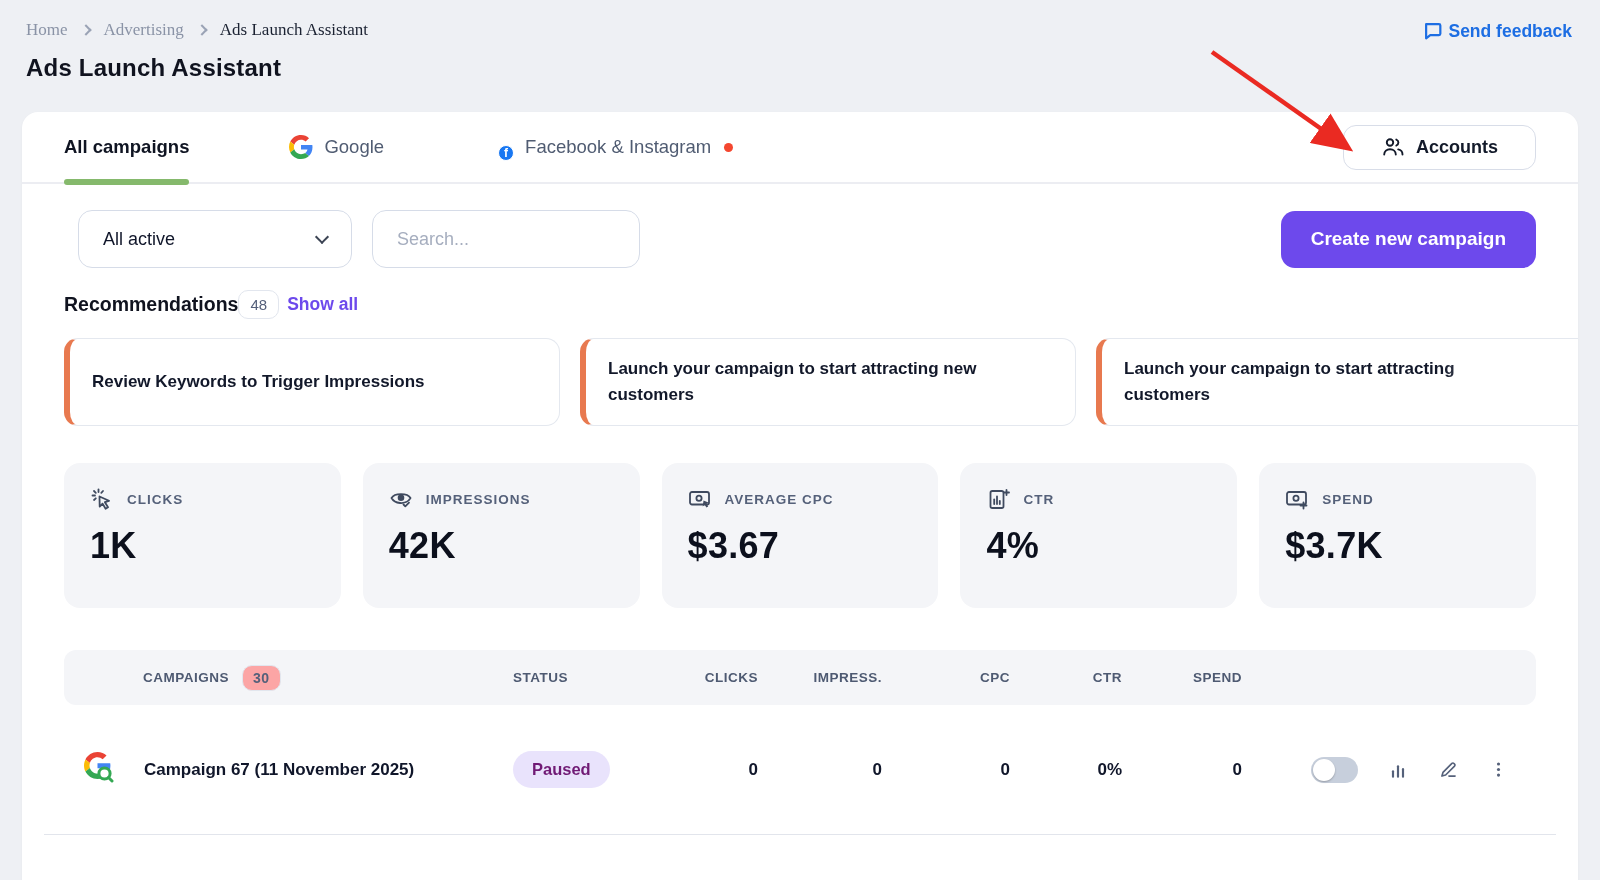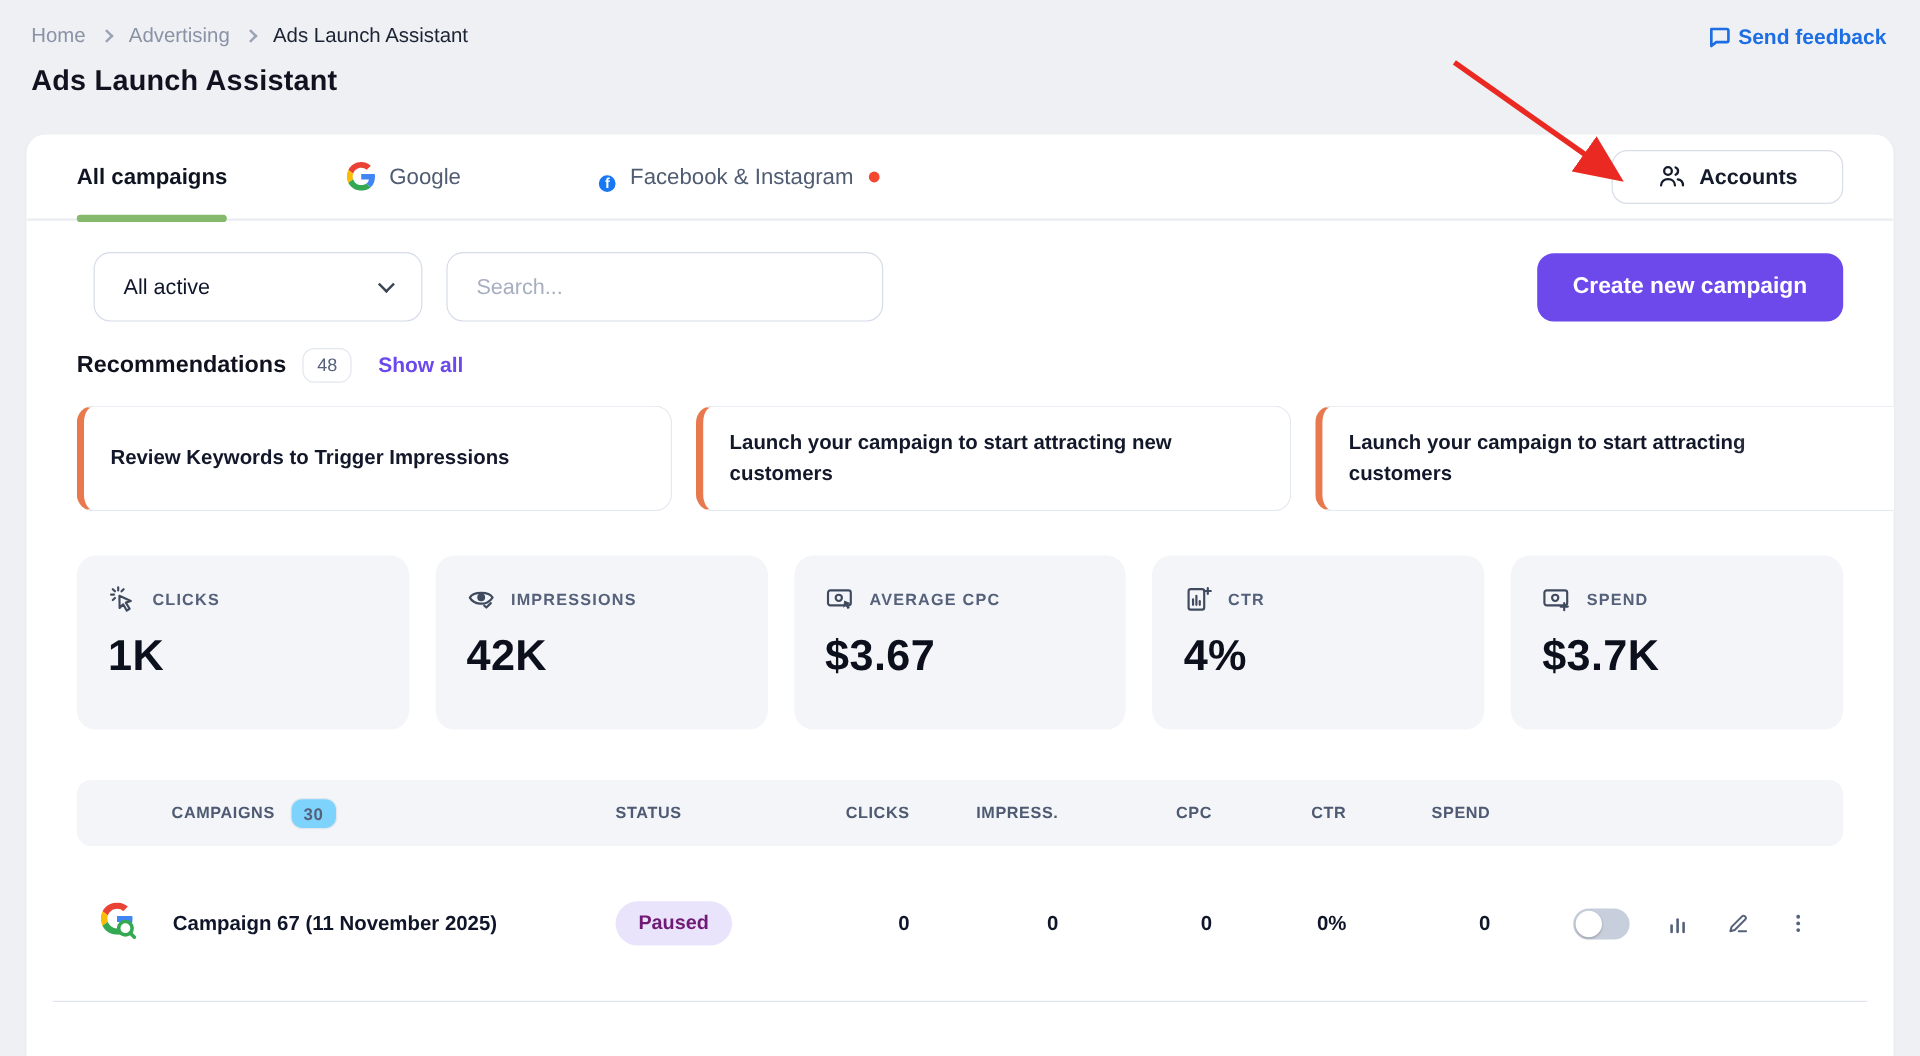--- a/index.html
+++ b/index.html
@@ -6,21 +6,21 @@
   html,body { width:1600px; height:880px; overflow:hidden; }
   body {
     font-family:"Liberation Sans", sans-serif;
     background:#eef0f4;
     color:#141a2b;
     position:relative;
   }
   
   .top-header { padding:20px 28px 0 26px; display:flex; justify-content:space-between; align-items:flex-start; }
   .breadcrumb { display:flex; align-items:center; gap:14px; font-size:17px; color:#8a93a6; }
-  .breadcrumb .crumb { cursor:pointer; }
+  .breadcrumb .crumb { cursor:pointer;font-family:Liberation Serif, serif; }
   .breadcrumb .crumb.current { color:#1b2232; }
   .chev { width:8px; height:8px; border-right:2px solid #9aa3b5; border-bottom:2px solid #9aa3b5; transform:rotate(-45deg); display:inline-block; }
   .feedback { display:flex; align-items:center; gap:4px; color:#1d6ee3; font-size:17.5px; font-weight:700; cursor:pointer; }
   .page-title { padding:12px 0 0 26px; font-size:24px; font-weight:700; letter-spacing:.2px; color:#10131f; }
 
   
   .main-card {
     position:absolute; left:22px; right:22px; top:112px; bottom:0;
     background:#fff; border-radius:16px 16px 0 0;
     box-shadow:0 1px 3px rgba(20,26,43,.04);
@@ -40,28 +40,28 @@
   .fb-badge { position:absolute; right:0; bottom:0; width:16px; height:16px; border-radius:50%; background:#1877f2;
      color:#fff; font-size:12px; font-weight:700; display:flex; align-items:center; justify-content:center; border:1.5px solid #fff; }
   .accounts-btn { margin-left:auto; display:flex; align-items:center; gap:11px; height:45px; padding:0 37px;
      background:#fff; border:1px solid #d8dde8; border-radius:13px; font-size:18px; font-weight:700; color:#131a2a; cursor:pointer; }
 
   
   .filters { display:flex; align-items:center; padding:26px 42px 0 56px; }
   .dropdown { width:274px; height:58px; border:1px solid #d6dce8; border-radius:14px; display:flex; align-items:center;
      justify-content:space-between; padding:0 24px; font-size:18px; color:#10162a; cursor:pointer; background:#fff; }
   .dd-chev { width:10px; height:10px; border-right:2.2px solid #3c4454; border-bottom:2.2px solid #3c4454; transform:rotate(45deg); margin-top:-5px; }
-  .search-box { width:364px; height:58px; margin-left:20px; border:1px solid #d6dce8; border-radius:14px; background:#fff; display:flex; align-items:center; }
+  .search-box { width:268px; height:58px; margin-left:20px; border:1px solid #d6dce8; border-radius:14px; background:#fff; display:flex; align-items:center; }
   .search-box input { border:none; outline:none; width:100%; padding:0 24px; font-size:18px; font-family:"Liberation Sans",sans-serif; color:#10162a; background:transparent; }
   .search-box input::placeholder { color:#a6aebf; }
   .create-btn { margin-left:auto; height:57px; padding:0 30px; border:none; border-radius:14px; background:#6d49ec;
      color:#fff; font-size:19px; font-weight:700; cursor:pointer; font-family:"Liberation Sans",sans-serif; }
 
   
-  .rec-header { display:flex; align-items:center; gap:14px; padding:22px 42px 0 42px; }
+  .rec-header { display:flex; align-items:center; padding:22px 42px 0 42px; }
   .rec-title { font-size:19.5px; font-weight:700; color:#10131f; }
   .count-badge { border:1px solid #e2e6ee; border-radius:10px; padding:5px 11px; font-size:15px; color:#55607a; background:#fff; }
   .show-all { color:#6d49ec; font-size:17.5px; font-weight:700; margin-left:8px; cursor:pointer; }
   .rec-cards { display:flex; gap:20px; padding:19px 0 0 42px; width:1600px; }
   .rec-card { flex:0 0 496px; height:88px; background:#fff; border:1px solid #e4e8ef; border-radius:14px;
      border-left:6px solid #e8794f; display:flex; align-items:center; padding:10px 26px 10px 22px;
      font-size:17px; font-weight:600; color:#12182a; line-height:1.55; cursor:pointer; position:relative; overflow:hidden; }
   .rec-card .fade { position:absolute; top:1px; bottom:1px; right:0; width:150px;
      background:linear-gradient(to right, rgba(255,255,255,0), #fff 80%); }
 
@@ -70,21 +70,21 @@
   .stat-card { flex:1; height:145px; background:#f4f5f8; border-radius:16px; padding:24px 26px; }
   .stat-top { display:flex; align-items:center; gap:13px; color:#4c576e; }
   .stat-label { font-size:13.5px; font-weight:700; letter-spacing:1px; color:#55617a; }
   .stat-value { margin-top:14px; font-size:36px; font-weight:700; color:#0c101d; letter-spacing:.3px; }
 
   
   .table-wrap { padding:42px 42px 0 42px; }
   .tgrid { display:grid; grid-template-columns:449px 130px 115px 124px 128px 112px 120px 1fr; align-items:center; }
   .thead { height:55px; background:#f4f5f8; border-radius:12px; color:#4e5a72; font-size:13.5px; font-weight:700; letter-spacing:.5px; }
   .th-campaigns { display:flex; align-items:center; gap:13px; padding-left:79px; }
-  .count-badge.small { background:#7dd3fc; padding:4px 10px; font-size:14px; border-radius:10px; }
+  .count-badge.small { background:#fca5a5; padding:4px 10px; font-size:14px; border-radius:10px; }
   .num { text-align:right; }
   .row-outer { margin:0 -20px; padding:0 20px; border-bottom:1.5px solid #e2e5ec; }
   .trow { height:129px; font-size:17px; font-weight:600; color:#10162a; cursor:pointer; }
   .cell-name { display:flex; align-items:center; gap:24px; padding-left:20px; }
   .status-pill { display:inline-block; padding:9px 19px; border-radius:999px; background:#e9e3fc; color:#701a75; font-size:16.5px; font-weight:600; }
   .actions { display:flex; align-items:center; gap:30px; justify-content:flex-end; padding-right:28px; }
   .toggle { width:47px; height:26px; border-radius:13px; background:#c7cfdc; position:relative; cursor:pointer; }
   .toggle .knob { position:absolute; left:2px; top:2px; width:22px; height:22px; border-radius:50%; background:#fff; box-shadow:0 1px 2px rgba(0,0,0,.25); }
   .icon-btn { background:none; border:none; cursor:pointer; padding:0; display:flex; align-items:center; }
 

